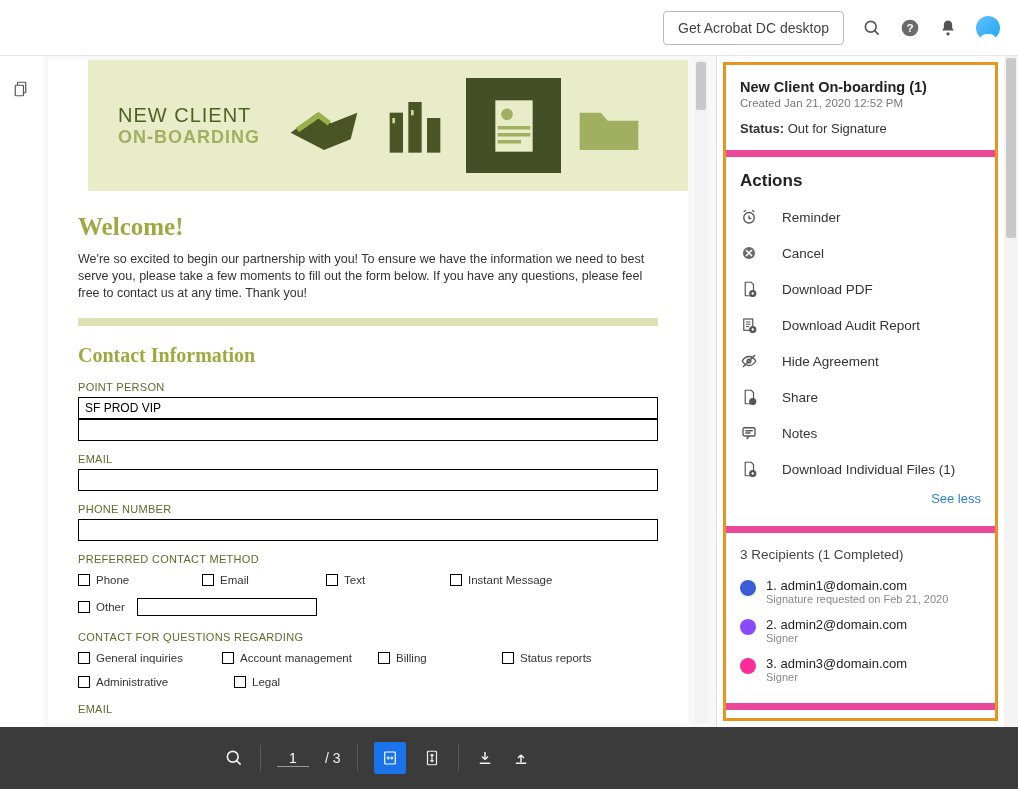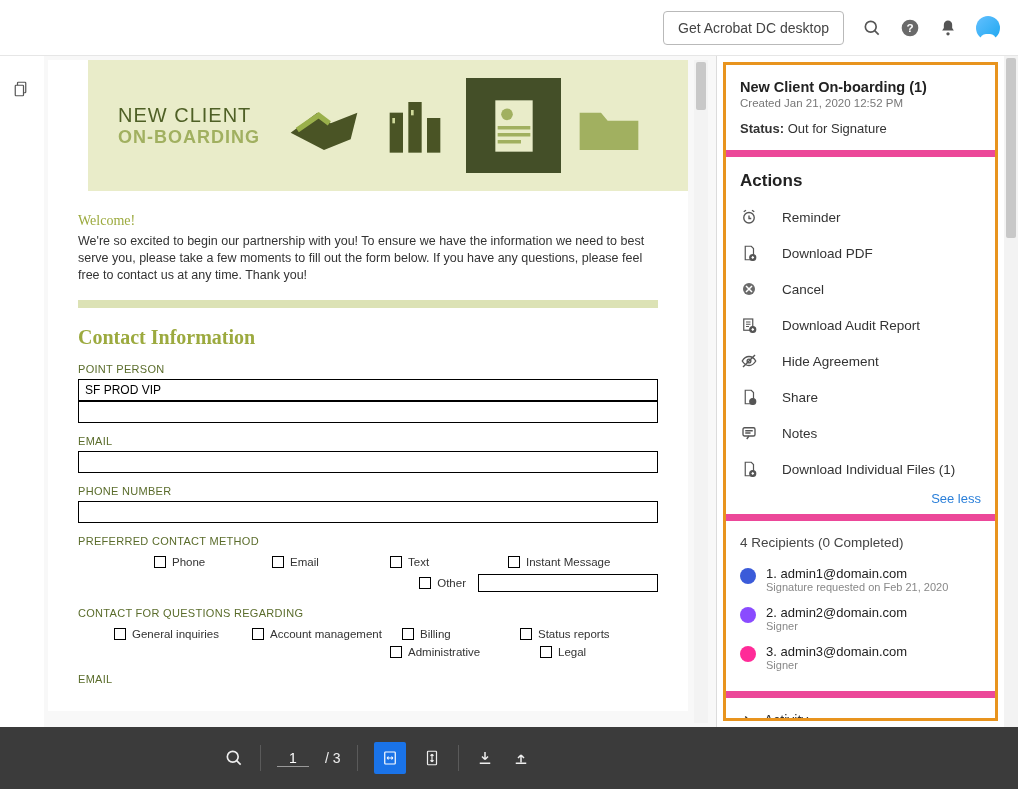--- a/index.html
+++ b/index.html
@@ -93,23 +93,23 @@
     display: flex;
     gap: 0;
   }
   .gcell { width: 95px; height: 95px; display:flex; align-items:center; justify-content:center;}
   .gcell.dark { background:#444f28;}
   .gcell.light { background:#e9ecc9;}
   .docbody { padding: 22px 30px; }
   .welcome {
     color: #9caa3f;
     font-family: Georgia, serif;
-    font-size: 14px;
-    font-weight: 400;
-    margin-bottom: 4px;
+    font-size: 25px;
+    font-weight: 700;
+    margin-bottom: 10px;
   }
   .intro {
     font-size: 12.5px;
     color: #333;
     line-height: 1.35;
     margin-bottom: 16px;
   }
   .rule { height: 8px; background: #dce2b5; margin-bottom: 18px;}
   .section-title {
     color: #9caa3f;
@@ -130,21 +130,21 @@
     border: 1.2px solid #000;
     height: 22px;
     font-size: 12px;
     padding: 2px 6px;
     background:#fff;
   }
   .ftext-inline {
     display:inline-block; vertical-align:middle;
     width: 180px; height:18px; border:1.2px solid #000; margin-left:6px; background:#fff;
   }
-  .cb-row { display:flex; flex-wrap:wrap; gap: 0; margin-top:6px;justify-content:flex-end;}
+  .cb-row { display:flex; flex-wrap:wrap; gap: 6px; margin-top:6px;}
   .cb-item { display:flex; align-items:center; gap:6px; font-size:11.5px; color:#333; width: 118px; padding: 3px 0;}
   .cb-item.wide { width: 150px;}
   .cb {
     width: 12px; height:12px; border:1.2px solid #000; display:inline-block; flex:none;
   }
   .doc-scrollbar {
     width: 14px;
     background: #f3f3f3;
     height: 100%;
     position: relative;
@@ -376,51 +376,51 @@
   <div class="right-panel">
     <div class="rp-inner">
       <div class="rp-sec">
         <div class="rp-title">New Client On-boarding (1)</div>
         <div class="rp-sub">Created Jan 21, 2020 12:52 PM</div>
         <div class="rp-status">
           <b>Status:</b>&nbsp;<span>Out for Signature</span>
         </div>
       </div>
 
-      <div class="rp-sec" style="padding-bottom:8px;">
+      <div class="rp-sec" style="padding-bottom:20px;">
         <div class="rp-h">Actions</div>
         <div class="action-list">
           <div class="action-item">
             <span class="aicon">
                 <svg viewBox="0 0 24 24" width="18" height="18" fill="none" stroke="#555" stroke-width="1.8">
                   <circle cx="12" cy="13" r="7"></circle>
                   <path d="M12 10v4h3"></path>
                   <path d="M5 5l3-2M19 5l-3-2"></path>
                 </svg>
               </span>
             <span>Reminder</span>
           </div>
           <div class="action-item">
             <span class="aicon">
+                <svg viewBox="0 0 24 24" width="18" height="18">
+                  <circle cx="12" cy="12" r="8" fill="#6a6a6a"></circle>
+                  <path d="M8 8l8 8M16 8l-8 8" stroke="#fff" stroke-width="2"></path>
+                </svg>
+              </span>
+            <span>Cancel</span>
+          </div>
+          <div class="action-item">
+            <span class="aicon">
                 <svg viewBox="0 0 24 24" width="18" height="18" fill="none" stroke="#555" stroke-width="1.6">
                   <path d="M7 3h8l3 3v15H7z"></path>
                   <circle cx="17" cy="18" r="4" fill="#555"></circle>
                   <path d="M17 16v3m-1.5-1.5L17 19l1.5-1.5" stroke="#fff" stroke-width="1.4"></path>
                 </svg>
               </span>
             <span>Download PDF</span>
-          </div>
-          <div class="action-item">
-            <span class="aicon">
-                <svg viewBox="0 0 24 24" width="18" height="18">
-                  <circle cx="12" cy="12" r="8" fill="#6a6a6a"></circle>
-                  <path d="M8 8l8 8M16 8l-8 8" stroke="#fff" stroke-width="2"></path>
-                </svg>
-              </span>
-            <span>Cancel</span>
           </div>
           <div class="action-item">
             <span class="aicon">
                 <svg viewBox="0 0 24 24" width="18" height="18" fill="none" stroke="#555" stroke-width="1.6">
                   <rect x="5" y="4" width="12" height="15"></rect>
                   <path d="M8 8h6M8 11h6M8 14h4"></path>
                   <circle cx="17" cy="18" r="4" fill="#555"></circle>
                   <path d="M17 16v3m-1.5-1.5L17 19l1.5-1.5" stroke="#fff" stroke-width="1.4"></path>
                 </svg>
               </span>
@@ -464,21 +464,21 @@
                   <path d="M17 16v3m-1.5-1.5L17 19l1.5-1.5" stroke="#fff" stroke-width="1.4"></path>
                 </svg>
               </span>
             <span>Download Individual Files (1)</span>
           </div>
         </div>
         <div class="see-less">See less</div>
       </div>
 
       <div class="rp-sec" style="flex:1;">
-        <div class="recips-h">4 Recipients (0 Completed)</div>
+        <div class="recips-h">3 Recipients (1 Completed)</div>
         <div class="recip">
           <div class="rdot c1"></div>
           <div>
               <div class="rname">1. admin1@domain.com</div>
               <div class="rsub">Signature requested on Feb 21, 2020</div>
             </div>
         </div>
         <div class="recip">
           <div class="rdot c2"></div>
           <div>

